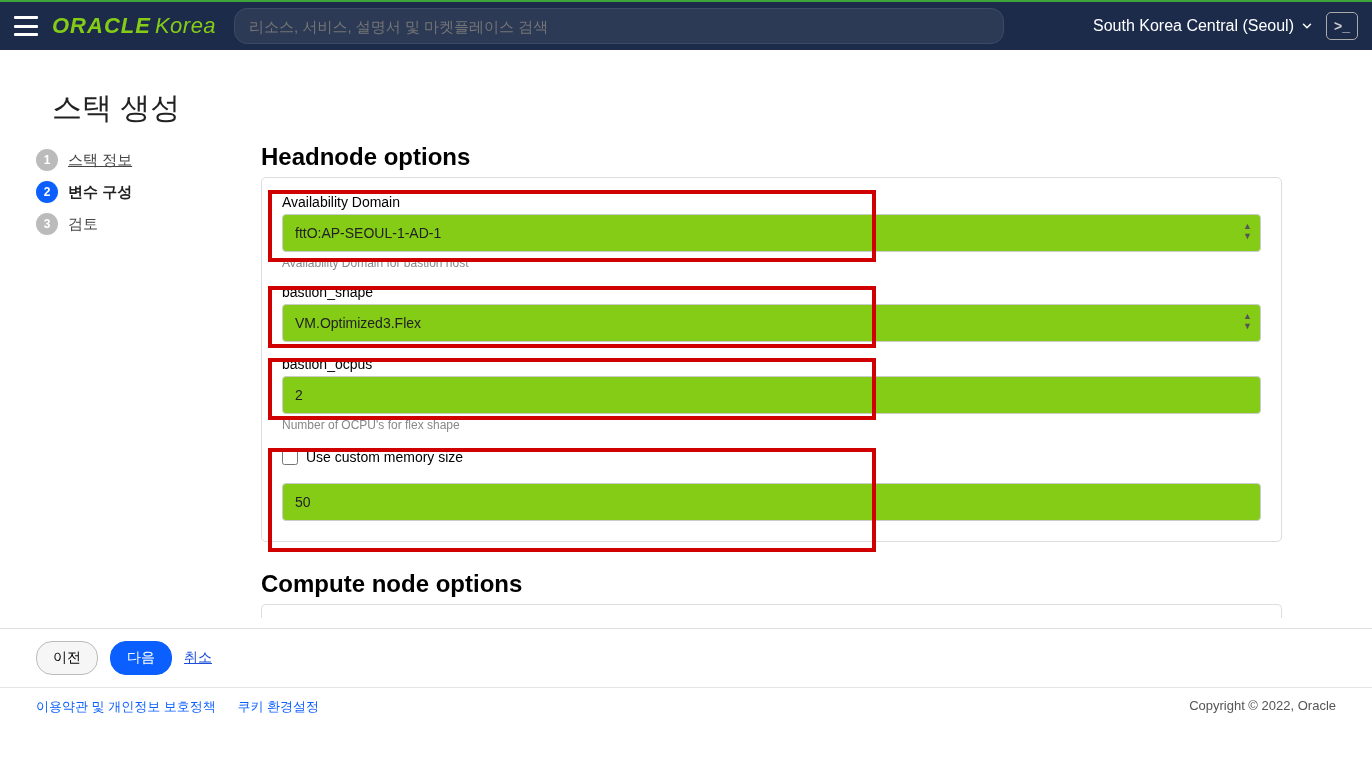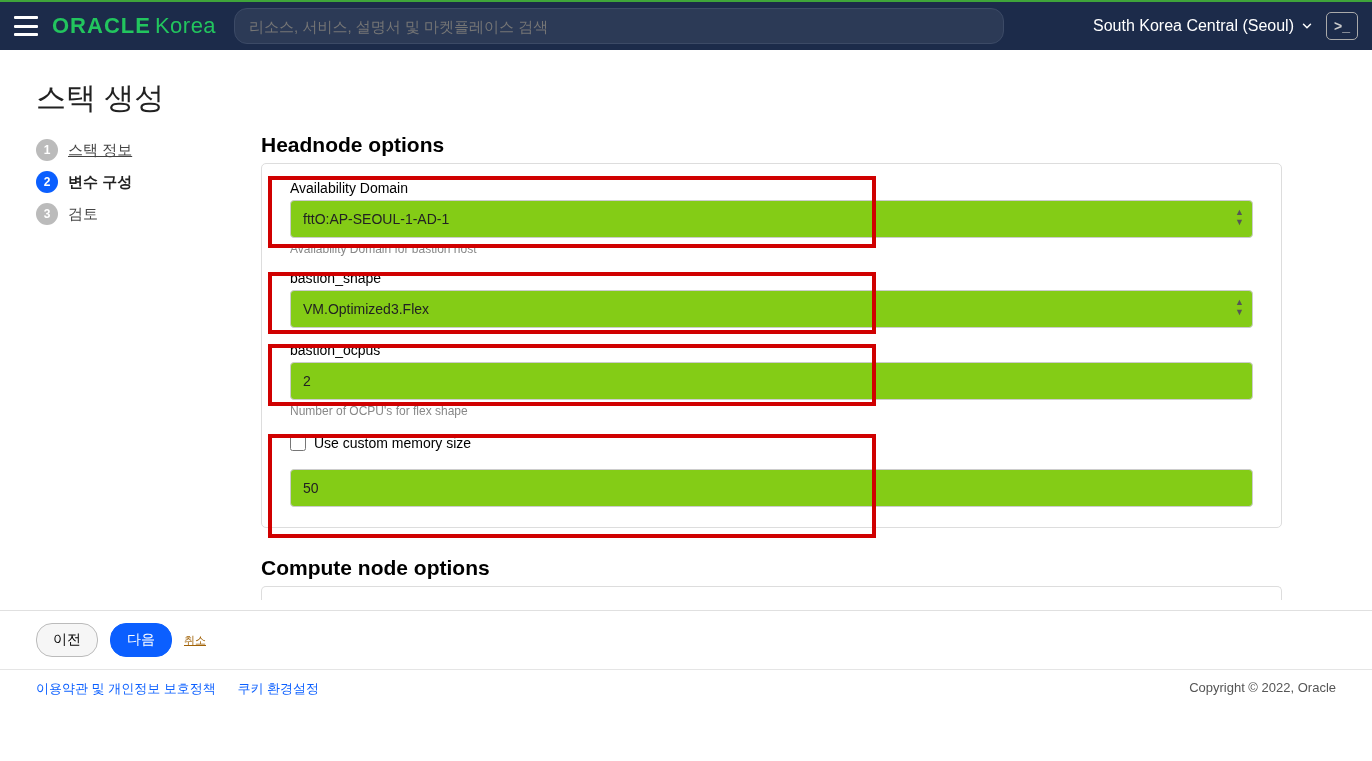--- a/index.html
+++ b/index.html
@@ -2,65 +2,65 @@
 <html><head>
 <meta charset="utf-8">
 <style>
   * { box-sizing: border-box; margin: 0; padding: 0; }
   body { font-family: "Helvetica Neue", Arial, sans-serif; background: #fff; color: #000; width: 1372px; }
 
   
   .topbar { background: #1c2b4a; height: 50px; display: flex; align-items: center; padding: 0 14px; border-top: 2px solid #3fa53a; }
   .hamburger { width: 24px; height: 20px; margin-right: 14px; cursor: pointer; display:flex; flex-direction:column; justify-content:space-between;}
   .hamburger span { display:block; height:3px; background:#fff; border-radius:1px;}
-  .brand { color:#22c55e; font-size:22px; letter-spacing:0.5px; display:flex; align-items:baseline; }
+  .brand { color:#84cc16; font-size:22px; letter-spacing:0.5px; display:flex; align-items:baseline;font-style:italic; }
   .brand .o { font-weight:700; letter-spacing:1px; }
   .brand .cloud { font-weight:300; margin-left:4px; }
   .search { flex:1; margin: 0 18px; }
   .search input { width: 770px; height: 36px; background:#2c3a56; border:1px solid #3c4a66; border-radius:13px; color:#bbb; font-size:15px; padding:0 14px; }
   .region { color:#fff; font-size:16px; margin-right:12px; display:flex; align-items:center; cursor:pointer; }
   .region svg { margin-left:6px; }
   .cloudshell { width:32px; height:28px; border:1.5px solid #aaa; border-radius:5px; display:flex; align-items:center; justify-content:center; cursor:pointer;}
   .cloudshell span { color:#ccc; font-size:14px; font-weight:bold; }
 
   
-  .page-title { font-size:30px; padding: 28px 36px 14px; color:#222; }
+  .page-title { font-size:30px; padding: 38px 36px 14px; color:#222;margin-left:16px; }
 
   .layout { display:flex; padding: 0 0 0 36px; }
   .sidebar { width: 225px; padding-top:6px; }
   .step { display:flex; align-items:center; margin-bottom:10px; font-size:15px;}
   .step .circle { width:22px; height:22px; border-radius:50%; background:#bbb; color:#fff; font-size:12px; font-weight:bold; display:flex; align-items:center; justify-content:center; margin-right:10px; }
   .step.active .circle { background:#0b5fff; }
   .step a { color:#666; text-decoration:underline; }
   .step.active .label { color:#222; font-weight:600; }
   .step .label { color:#444; }
 
   .main { flex:1; padding-right:90px; }
-  .section-heading { font-size:21px; font-weight:700; margin-bottom:6px; color:#000;}
-  .panel { border:1px solid #ddd; border-radius:5px; padding: 16px 28px; margin-bottom:28px; background:#fff; }
+  .section-heading { font-size:24px; font-weight:700; margin-bottom:6px; color:#000;}
+  .panel { border:1px solid #ddd; border-radius:5px; padding: 16px 20px; margin-bottom:28px; background:#fff; }
 
   .field { margin-bottom:14px; position:relative; }
   .field-label { font-size:14px; color:#000; margin-bottom:4px; display:block; }
   .field-help { font-size:12px; color:#888; margin-top:4px; }
   .select-box, .text-box { width:100%; height:38px; border:1px solid #ccc; border-radius:4px; padding:0 12px; font-size:14px; color:#222; display:flex; align-items:center; position:relative; background:#84cc16;}
   .stepper { position:absolute; right:8px; top:6px; display:flex; flex-direction:column; font-size:9px; color:#555; line-height:10px;}
   .stepper span{cursor:pointer;} 
 
   
   .field { }
   .redbox { position:absolute; border:4px solid #d00000; pointer-events:none; }
 
   .checkbox-row { display:flex; align-items:center; font-size:14px; margin:17px 0 18px; }
   .checkbox-row input { width:16px; height:16px; margin-right:8px; }
 
   
   .buttonbar { position:relative; border-top:1px solid #e0e0e0; padding:12px 36px; margin-top:10px; display:flex; align-items:center; }
   .btn { height:34px; padding:0 16px; font-size:14px; border-radius:16px; cursor:pointer; border:1px solid #bbb; background:#f6f6f6; margin-right:12px;}
   .btn.primary { background:#0b5fff; color:#fff; border-color:#0b5fff;}
-  .link { color:#a16207; text-decoration:underline; font-size:11px; cursor:pointer; }
+  .link { color:#1d4ed8; text-decoration:underline; font-size:14px; cursor:pointer; }
 
   .footer { border-top:1px solid #e5e5e5; padding:10px 36px; display:flex; justify-content:space-between; font-size:13px;}
   .footer a { color:#0b5fff; text-decoration:none; margin-right:18px;}
   .footer .copy { color:#555; }
 
   .panel-outer{position:relative;}
   .select-box .value, .text-box .value{ }
 </style>
 </head>
 <body>

